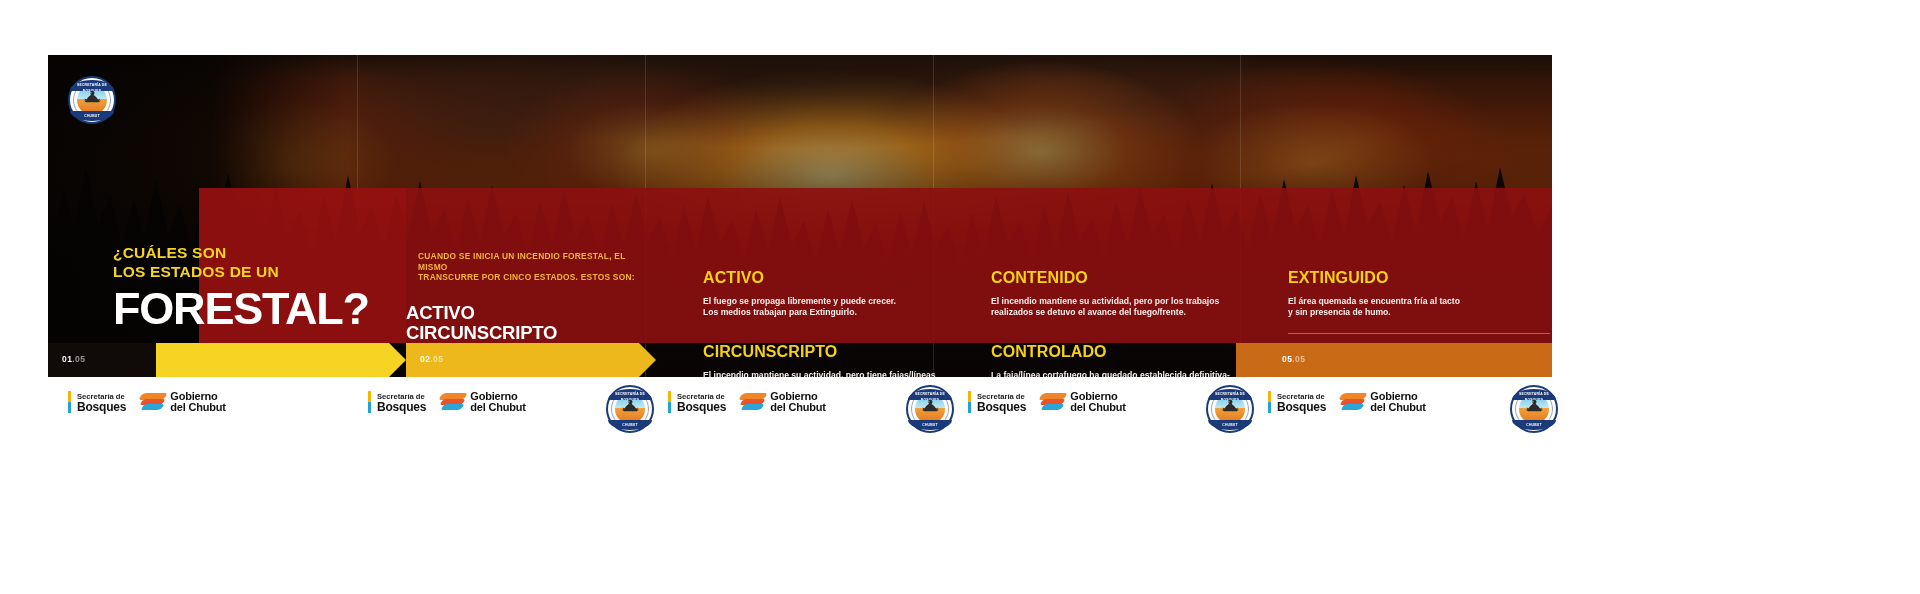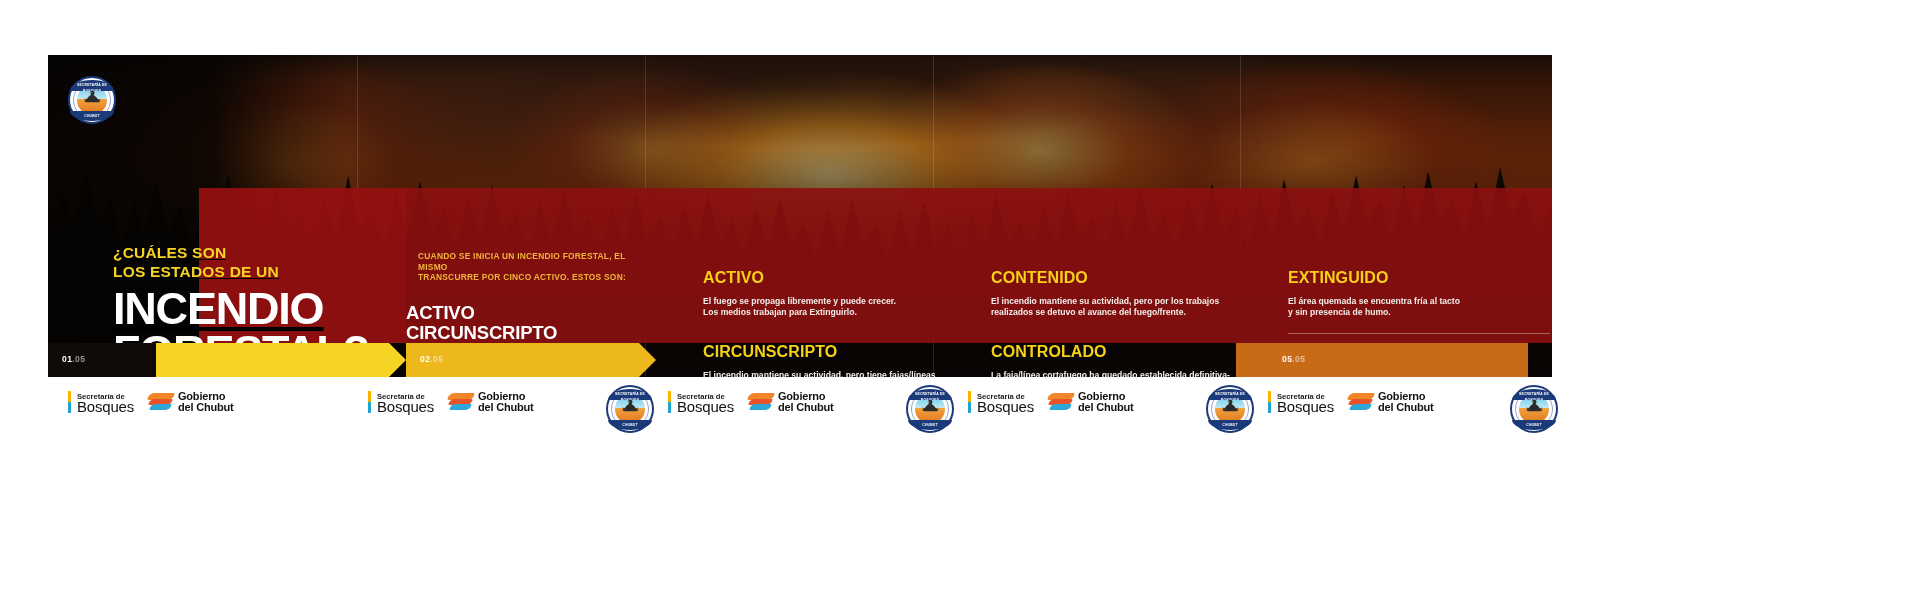--- a/index.html
+++ b/index.html
@@ -77,21 +77,21 @@
   .chev.dark .pg{color:#ffffff;}
 
   
   .footer{position:absolute;left:48px;top:377px;width:1504px;height:60px;background:#ffffff;}
   .fcell{position:absolute;top:0;height:60px;}
   .logos{position:absolute;top:14px;display:flex;align-items:center;gap:14px;}
   .sec{display:flex;align-items:center;gap:6px;}
   .sec .bar{width:3px;height:22px;background:linear-gradient(180deg,#f7b500 0%,#f7b500 50%,#22a3d8 50%,#22a3d8 100%);}
   .sec .txt{line-height:10.5px;}
   .sec .t1{font-size:7.6px;color:#1a1a1a;font-weight:600;}
-  .sec .t2{font-size:15px;color:#111;font-weight:400;letter-spacing:-.2px;}
+  .sec .t2{font-size:12px;color:#111;font-weight:700;letter-spacing:-.2px;}
   .gob{display:flex;align-items:center;gap:4px;}
   .gob .mark{width:26px;height:20px;position:relative;}
   .gob .mark .w1{position:absolute;left:0;top:1px;width:26px;height:7px;background:#f0852a;border-radius:8px 2px 8px 2px;transform:skewX(-12deg);}
   .gob .mark .w2{position:absolute;left:1px;top:7px;width:23px;height:6px;background:#e8532a;border-radius:8px 2px 8px 2px;transform:skewX(-12deg);}
   .gob .mark .w3{position:absolute;left:2px;top:12px;width:21px;height:6px;background:#2aa7d6;border-radius:8px 2px 8px 2px;transform:skewX(-12deg);}
   .gob .txt{line-height:11px;}
   .gob .g1{font-size:11px;color:#111;font-weight:800;letter-spacing:-.2px;}
   .gob .g2{font-size:11px;color:#111;font-weight:800;letter-spacing:-.2px;}
 
   
@@ -147,35 +147,34 @@
       <div class="ring"></div>
       <div class="inner"></div>
       <svg class="bird" viewBox="0 0 24 26" aria-hidden="true">
         <path d="M12 3c2 0 3.3 1.5 3.3 3.3 0 1.1-.5 2-1.2 2.6l.9.6c2.4 1.6 4.1 3.6 5.3 5.8l2.7-2.1-1.6 3.6 2.6-.6-3 2.6H3.9l-3-2.6 2.6.6-1.6-3.6L4.6 15c1.2-2.2 2.9-4.2 5.3-5.8l.9-.6A3.3 3.3 0 0 1 9.6 6.3C9.6 4.5 10 3 12 3z" fill="#2b2b2b"></path>
         <circle cx="10.6" cy="6" r=".8" fill="#fff"></circle>
       </svg>
       <div class="crest-top">SECRETARÍA DE BOSQUES</div>
       <div class="crest-bot">CHUBUT</div>
     </div>
 
-    <div class="p1" style="position:absolute;text-decoration:underline;">
+    <div class="p1" style="position:absolute;">
       <div class="kicker">
         <div>¿CUÁLES SON</div>
         <div>LOS ESTADOS DE UN</div>
       </div>
       <div class="bigtitle">
-        <div>INCENDIO</div>
         <div>FORESTAL?</div>
       </div>
     </div>
 
     <div class="p2" style="position:absolute;">
       <div class="p2-lead">
         <div>CUANDO SE INICIA UN INCENDIO FORESTAL, EL MISMO</div>
-        <div>TRANSCURRE POR CINCO ACTIVO. ESTOS SON:</div>
+        <div>TRANSCURRE POR CINCO ESTADOS. ESTOS SON:</div>
       </div>
       <div class="p2-list">
         <div>ACTIVO</div>
         <div>CIRCUNSCRIPTO</div>
         <div>CONTENIDO</div>
         <div>CONTROLADO</div>
         <div>EXTINGUIDO</div>
       </div>
     </div>
 
@@ -239,21 +238,21 @@
     <div class="strip">
       <div class="chev dark" style="left:0px;width:260px;background:#100b08;">
         <div class="pg"><span>01</span><i>.05</i></div>
       </div>
       <div class="chev" style="left:108px;width:250px;background:#f5d423;">
         <div class="pg" style="left:250px;"></div>
       </div>
       <div class="chev" style="left:358px;width:250px;background:#edb81c;">
         <div class="pg"><span>02</span><i>.05</i></div>
       </div>
-      <div class="chev" style="left:1188px;width:292px;background:#c96a16;clip-path:none;">
+      <div class="chev" style="left:1188px;width:316px;background:#c96a16;clip-path:none;">
         <div class="pg" style="left:46px;"><span>05</span><i>.05</i></div>
       </div>
     </div>
 
   </div>
 
   <div class="footer">
 
     <div class="fcell" style="left:0px;width:300px;">
       <div class="logos" style="left:20px;">

